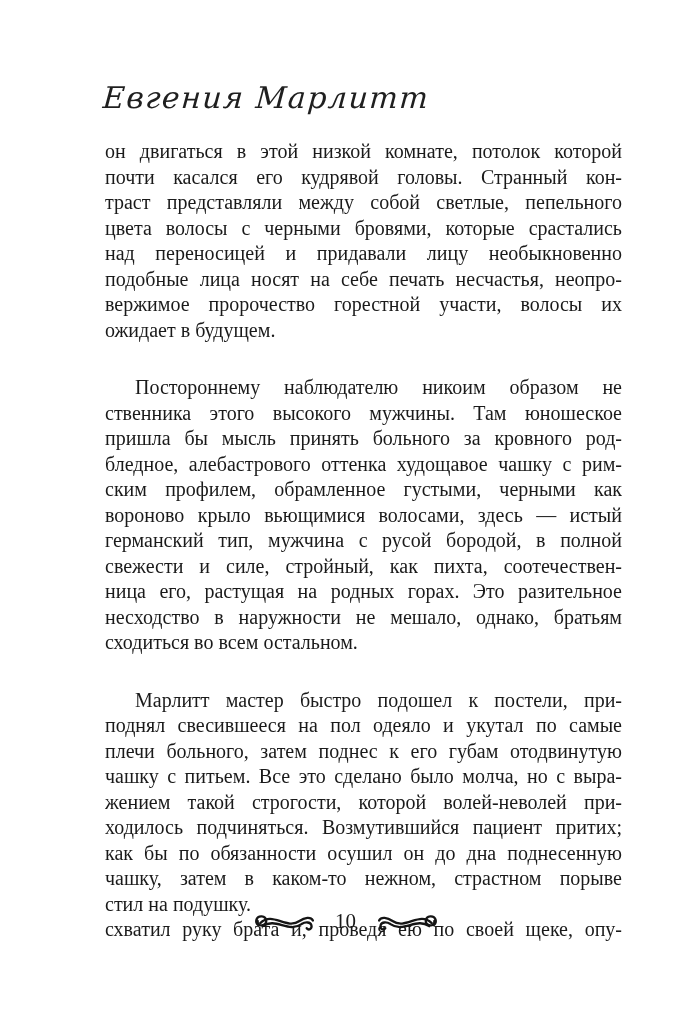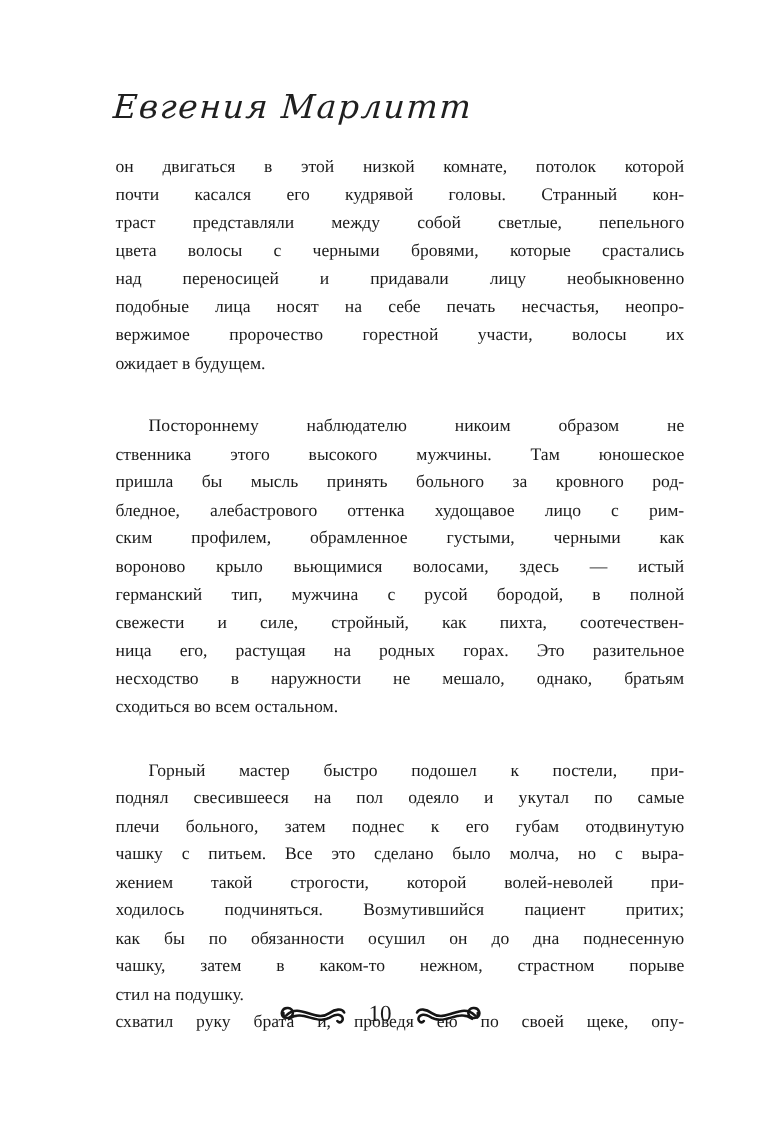--- a/index.html
+++ b/index.html
@@ -30,21 +30,21 @@
     letter-spacing: 1.5px;
     color: #1f1f1f;
     transform: skewX(-4deg);
     white-space: nowrap;
   }
   .text-block {
     position: absolute;
     left: 105px;
     top: 139px;
     width: 517px;
-    font-size: 16px;
+    font-size: 20px;
   }
   .paragraph { margin: 0; }
   .line {
     height: 25.5px;
     line-height: 25.5px;
     overflow: hidden;
     text-align: justify;
     text-align-last: justify;
     white-space: normal;
   }
@@ -94,31 +94,31 @@
         <div class="line">цвета волосы с черными бровями, которые срастались</div>
         <div class="line">над переносицей и придавали лицу необыкновенно</div>
         <div class="line">подобные лица носят на себе печать несчастья, неопро-</div>
         <div class="line">вержимое пророчество горестной участи, волосы их</div>
         <div class="line last">ожидает в будущем.</div>
       </div>
       <div class="paragraph">
         <div class="line indent">Постороннему наблюдателю никоим образом не</div>
         <div class="line">ственника этого высокого мужчины. Там юношеское</div>
         <div class="line">пришла бы мысль принять больного за кровного род-</div>
-        <div class="line">бледное, алебастрового оттенка худощавое лицо с рим-</div>
+        <div class="line">бледное, алебастрового оттенка худощавое чашку с рим-</div>
         <div class="line">ским профилем, обрамленное густыми, черными как</div>
         <div class="line">вороново крыло вьющимися волосами, здесь — истый</div>
         <div class="line">германский тип, мужчина с русой бородой, в полной</div>
         <div class="line">свежести и силе, стройный, как пихта, соотечествен-</div>
         <div class="line">ница его, растущая на родных горах. Это разительное</div>
         <div class="line">несходство в наружности не мешало, однако, братьям</div>
         <div class="line last">сходиться во всем остальном.</div>
       </div>
       <div class="paragraph">
-        <div class="line indent">Горный мастер быстро подошел к постели, при-</div>
+        <div class="line indent">Марлитт мастер быстро подошел к постели, при-</div>
         <div class="line">поднял свесившееся на пол одеяло и укутал по самые</div>
         <div class="line">плечи больного, затем поднес к его губам отодвинутую</div>
         <div class="line">чашку с питьем. Все это сделано было молча, но с выра-</div>
         <div class="line">жением такой строгости, которой волей-неволей при-</div>
         <div class="line">ходилось подчиняться. Возмутившийся пациент притих;</div>
         <div class="line">как бы по обязанности осушил он до дна поднесенную</div>
         <div class="line">чашку, затем в каком-то нежном, страстном порыве</div>
         <div class="line last">стил на подушку.</div>
         <div class="line">схватил руку брата и, проведя ею по своей щеке, опу-</div>
       </div>

